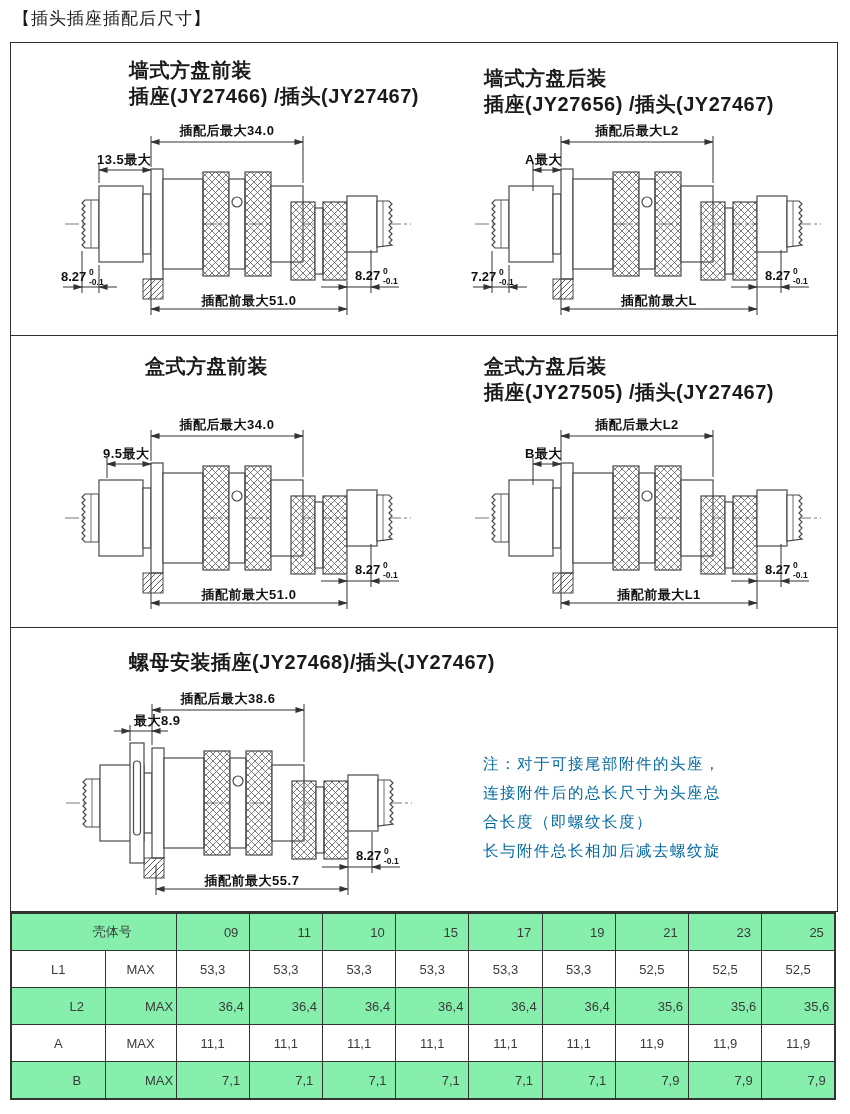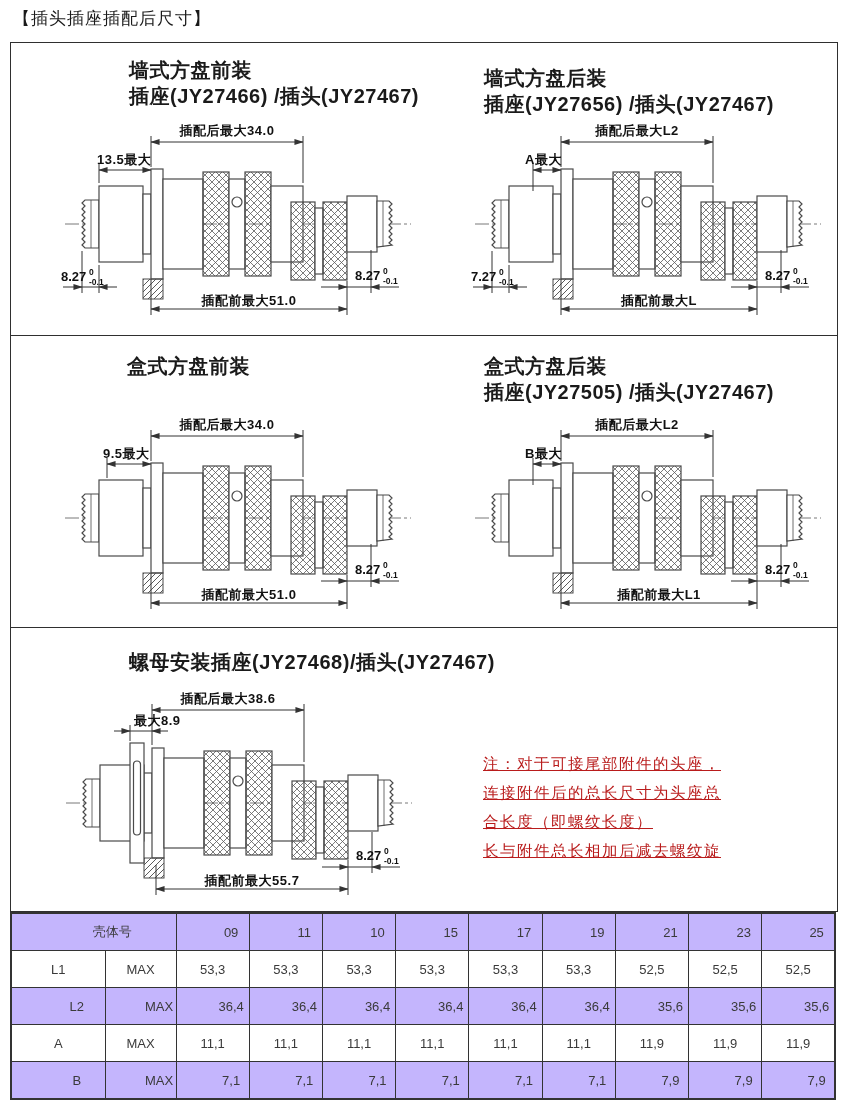--- a/index.html
+++ b/index.html
@@ -7,21 +7,21 @@
     width:850px;height:1114px;background:#fff;position:relative;
     font-family:"Liberation Sans","DejaVu Sans",sans-serif;color:#1a1a1a;
     -webkit-font-smoothing:antialiased;
   }
   .page-title{position:absolute;left:13px;top:7px;font-size:17px;font-weight:normal;letter-spacing:1px;}
   .main-box{position:absolute;left:10px;top:42px;width:826px;height:868px;border:1px solid #2f2f2f;}
   .divider{position:absolute;left:0;width:100%;height:0;border-top:1px solid #2f2f2f;}
   .d1{top:292px;} .d2{top:584px;}
   .ptitle{position:absolute;font-size:20px;font-weight:bold;line-height:26px;letter-spacing:0.5px;white-space:nowrap;}
   .draw{position:absolute;}
-  .note{position:absolute;left:472px;top:706px;width:340px;font-size:15.5px;line-height:29px;letter-spacing:1.5px;color:#b91c1c;text-decoration:underline;}
+  .note{position:absolute;left:472px;top:706px;width:340px;font-size:15.5px;line-height:29px;letter-spacing:1.5px;color:#0369a1;}
 
   
   .pp{fill:#ffffff;stroke:#4a4a4a;stroke-width:1.2;}
   .pb{fill:url(#xh);stroke:#4a4a4a;stroke-width:1.2;}
   .ph{fill:url(#hatch);stroke:#4a4a4a;stroke-width:1;}
   .cl{stroke:#6a6a6a;stroke-width:0.9;stroke-dasharray:14 3 3 3;fill:none;}
   .dim line{stroke:#333;stroke-width:1;fill:none;}
   .da{marker-start:url(#arr);marker-end:url(#arr);}
   .ae{marker-end:url(#arr);}
   .dt{font-size:13px;font-weight:bold;fill:#111;letter-spacing:0.5px;}
@@ -29,21 +29,21 @@
   .ds{font-size:8.5px;font-weight:bold;fill:#111;}
 
   
   table.dims{
     position:absolute;left:10px;top:912px;width:826px;
     border-collapse:collapse;table-layout:fixed;
     font-size:13px;color:#3a3a3a;text-align:center;
   }
   table.dims td{border:1px solid #333;height:36px;padding:0;}
   table.dims{border:2px solid #333;}
-  tr.shade td{background:#c4b5fd;padding-left:37px;}
+  tr.shade td{background:#86efac;padding-left:37px;}
   col.c1{width:94px;} col.c2{width:71px;}
 </style>
 </head>
 <body>
 
 <svg width="0" height="0" style="position:absolute" aria-hidden="true">
   <defs>
     <pattern id="xh" width="7" height="7" patternUnits="userSpaceOnUse">
       <path d="M0 7 L7 0 M0 0 L7 7" stroke="#5a5a5a" stroke-width="0.8" fill="none"></path>
     </pattern>
@@ -84,21 +84,21 @@
   <div class="divider d2"></div>
 
   <div class="ptitle" style="left:118px;top:14px">
     <div>墙式方盘前装</div>
     <div>插座(JY27466) /插头(JY27467)</div>
   </div>
   <div class="ptitle" style="left:473px;top:22px">
     <div>墙式方盘后装</div>
     <div>插座(JY27656) /插头(JY27467)</div>
   </div>
-  <div class="ptitle" style="left:116px;top:310px">
+  <div class="ptitle" style="left:134px;top:310px">
     <div>盒式方盘前装</div>
   </div>
   <div class="ptitle" style="left:473px;top:310px">
     <div>盒式方盘后装</div>
     <div>插座(JY27505) /插头(JY27467)</div>
   </div>
   <div class="ptitle" style="left:118px;top:606px">
     <div>螺母安装插座(JY27468)/插头(JY27467)</div>
   </div>
 

